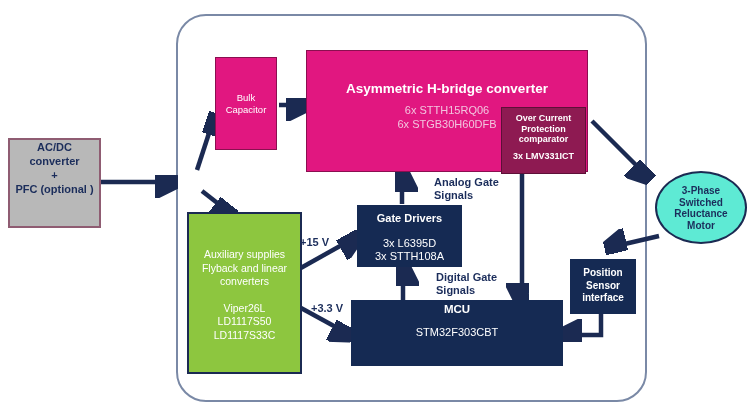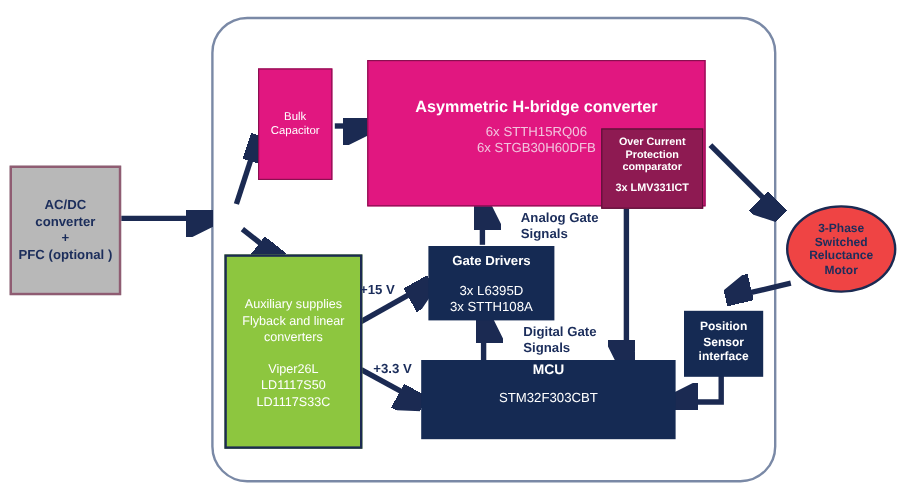--- a/index.html
+++ b/index.html
@@ -16,24 +16,24 @@
     left:176px; top:14px; width:471px; height:388px;
     border:2px solid #7A89A6; border-radius:30px; background:transparent;
   }
 
   
   svg.arrows { position:absolute; left:0; top:0; width:750px; height:418px; pointer-events:none; }
   svg.arrows path, svg.arrows line, svg.arrows polyline { stroke:#1B2A52; stroke-width:4.5; fill:none; }
 
   
   .acdc {
-    left:8px; top:138px; width:93px; height:108px;
+    left:8px; top:138px; width:93px; height:90px;
     background:#B8B8B8; border:2px solid #8F5C72;
     font-size:11px; font-weight:bold; color:#1B2D5B; line-height:14px;
-    display:flex; flex-direction:column; justify-content:center;
+    display:flex; flex-direction:column; 
   }
   .bulk {
     left:215px; top:57px; width:62px; height:93px;
     background:#E11780; border:1px solid #8A0F50;
     color:#fff; font-weight:normal; font-size:9.5px; line-height:12px;
     display:flex; flex-direction:column; justify-content:center;
   }
   .hbridge {
     left:306px; top:50px; width:282px; height:122px;
     background:#E11780; border:1px solid #8A0F50;
@@ -72,21 +72,21 @@
   }
   .mcu .t { font-weight:bold; font-size:11.5px; margin-top:3px; }
   .mcu .p { font-size:11px; margin-top:11px; }
   .psensor {
     left:570px; top:247px; width:66px; height:55px;
     background:#152A53; color:#fff; font-weight:bold; font-size:10px;
     line-height:12.5px; text-align:center; padding-top:8px;margin-top:12px;
   }
   .motor {
     left:655px; top:171px; width:92px; height:73px;
-    background:#ef4444; border:2px solid #1B2A52; border-radius:50%;
+    background:#5eead4; border:2px solid #1B2A52; border-radius:50%;
     color:#1B2D5B; font-weight:bold; font-size:10px; line-height:11.5px;
     text-align:center; padding-top:12px;
   }
   .lbl { font-weight:bold; font-size:11px; line-height:13px; color:#1B2D5B; white-space:nowrap; }
   .lbl-dcinput  { left:180px; top:162px; }
   .lbl-plus15   { left:300px; top:236px; }
   .lbl-plus33   { left:311px; top:302px; }
   .lbl-analog   { left:434px; top:176px; }
   .lbl-digital  { left:436px; top:271px; }
 </style>

